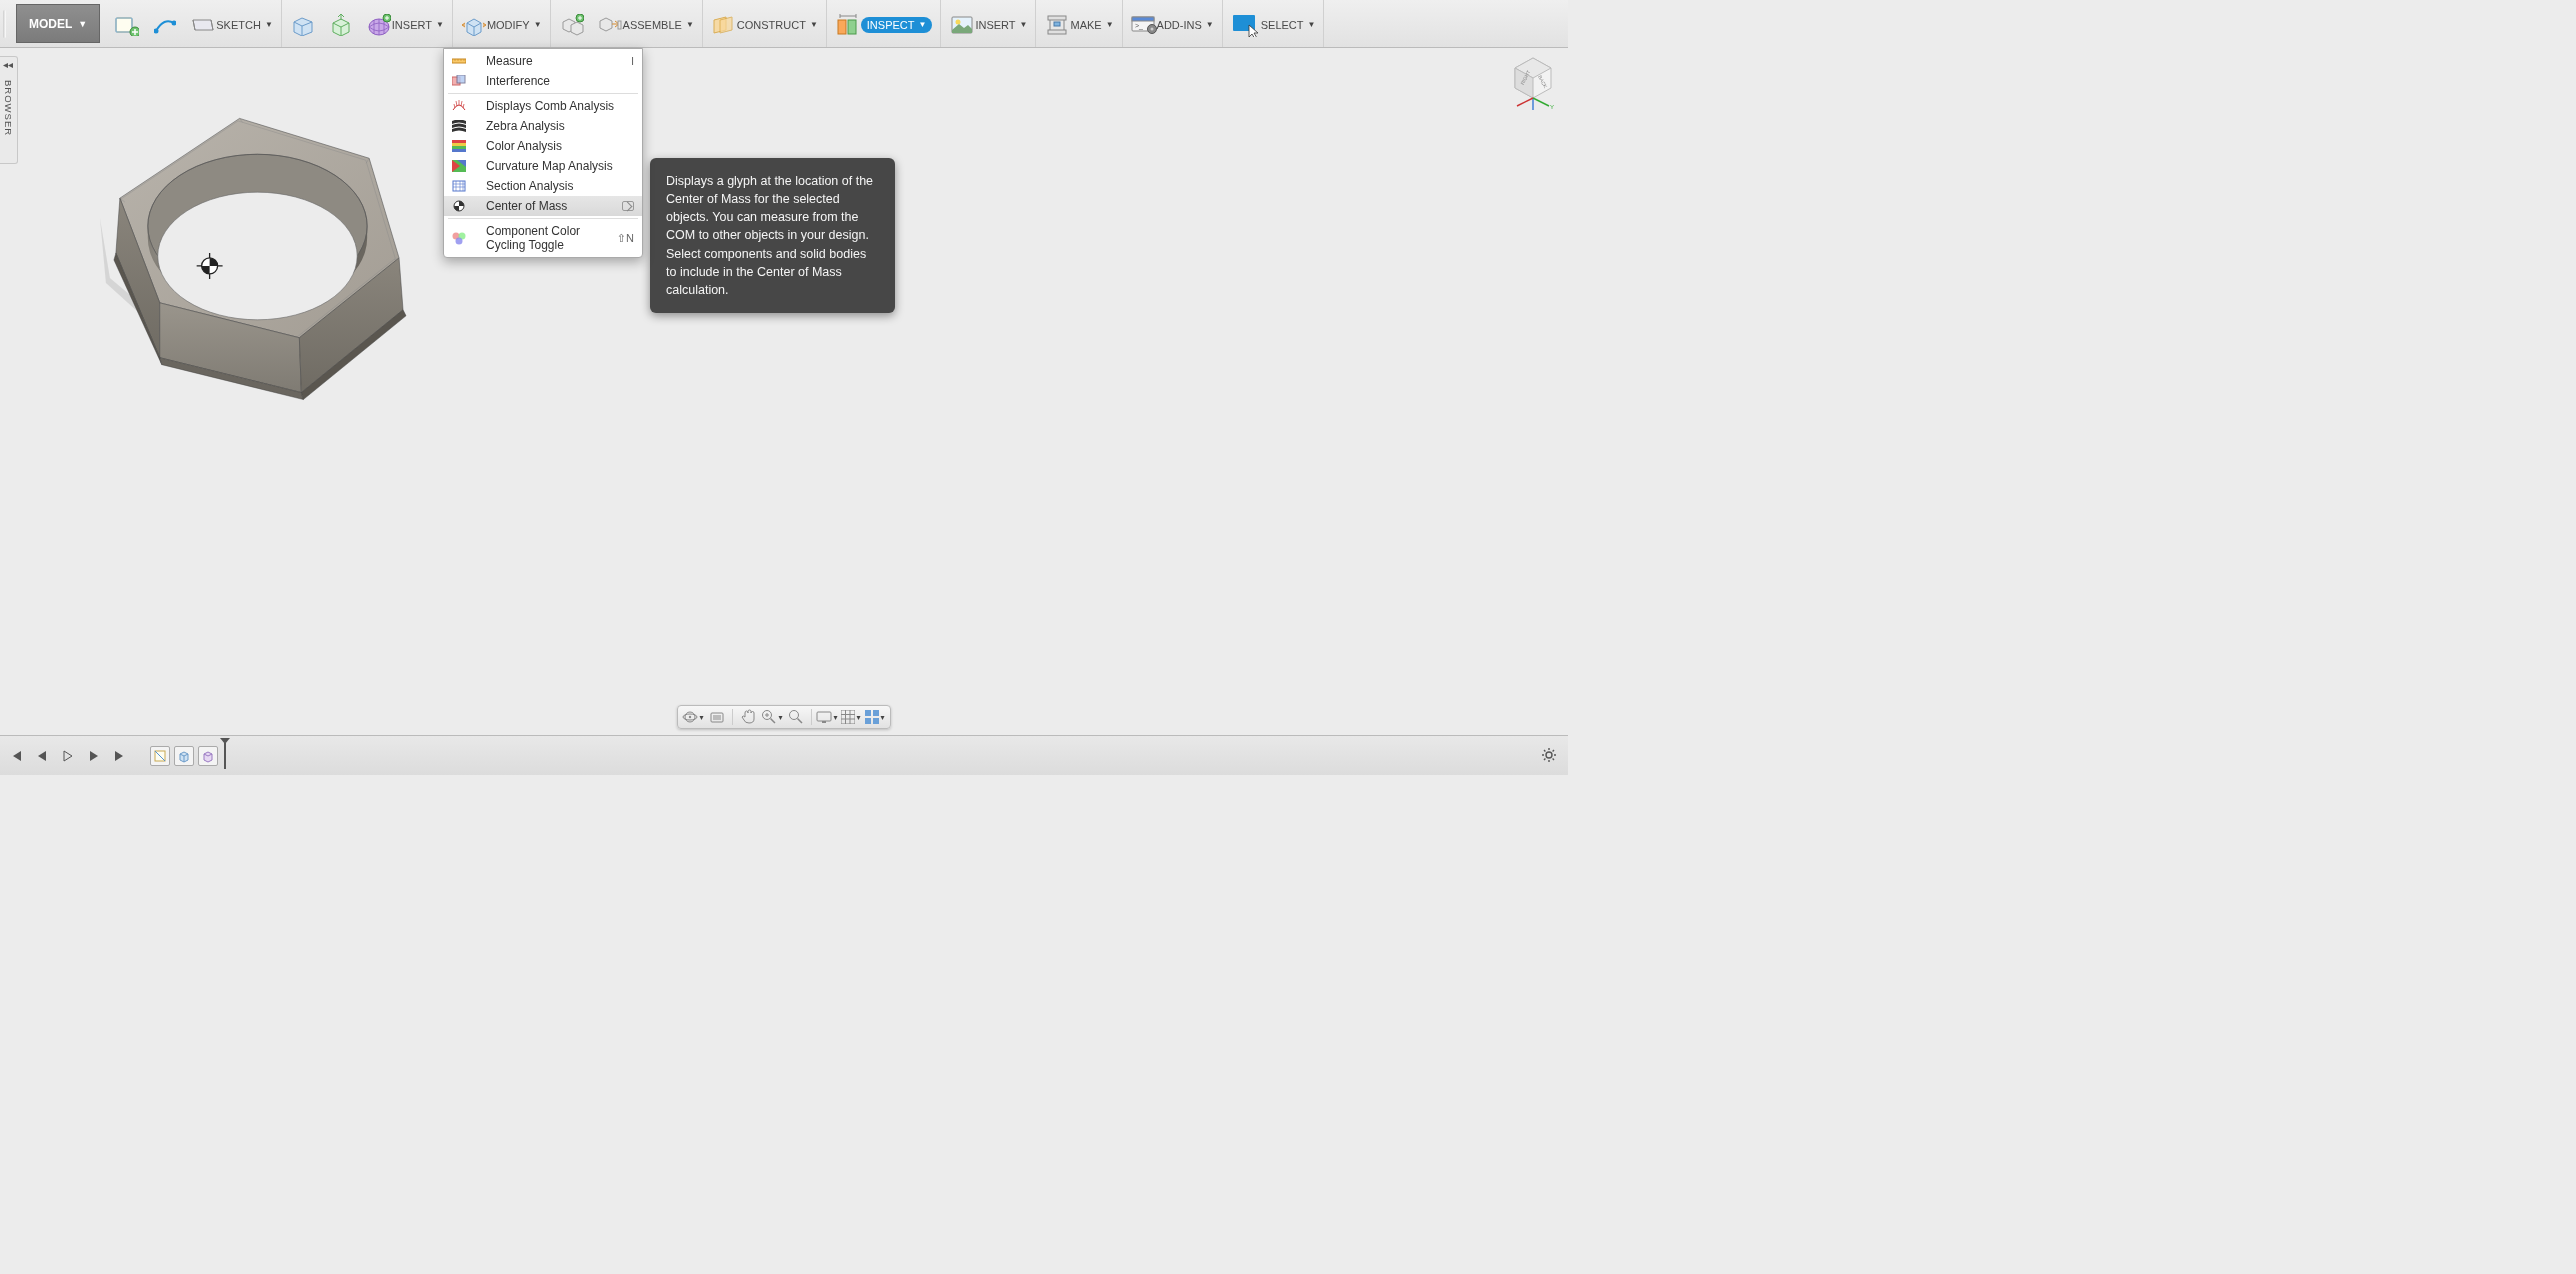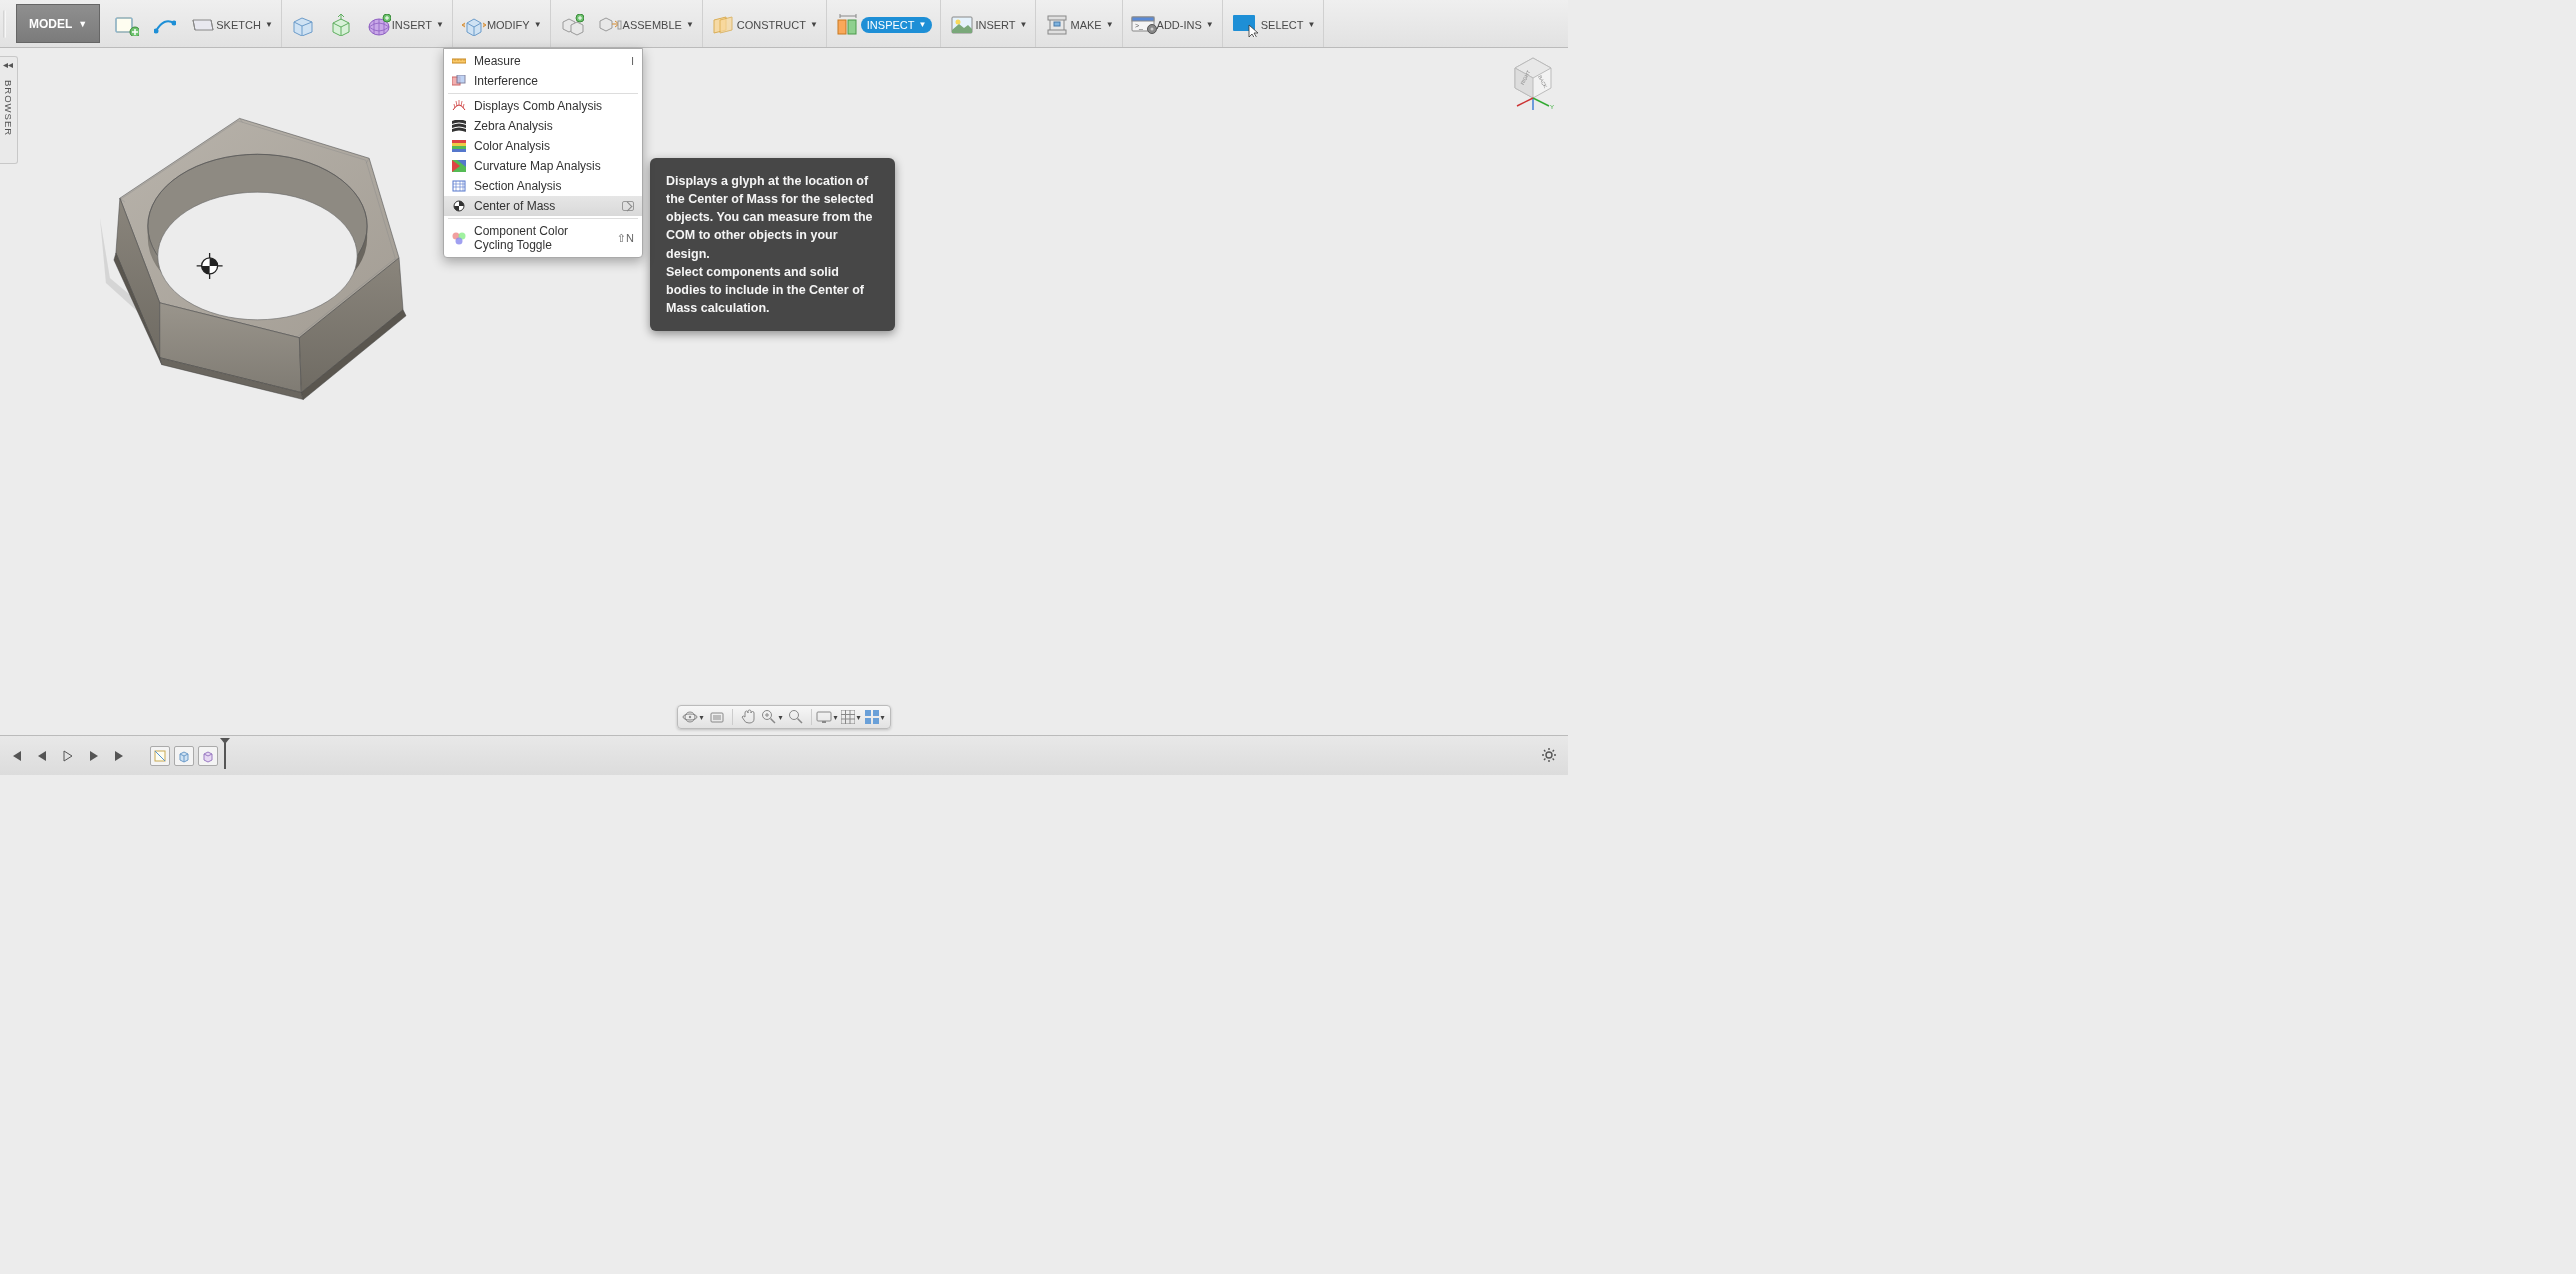--- a/index.html
+++ b/index.html
@@ -17,31 +17,31 @@
 .group .icons .ico { width:26px; height:26px; display:flex; align-items:center; justify-content:center; cursor:pointer; }
 .group .label { font-size:11px; color:#4a4a4a; display:flex; align-items:center; gap:4px; height:16px; cursor:pointer; }
 .tri-sm { font-size:8px; color:#444; }
 
 .group.active .label { background:#1e8fd6; color:#fff; padding:1px 6px; border-radius:8px; }
 .group.active .label .tri-sm { color:#fff; }
 
 
 .dropdown { position:absolute; top:48px; left:443px; width:200px; background:#fff; border:1px solid #aaa; border-radius:0 0 4px 4px; box-shadow:0 4px 12px rgba(0,0,0,.3); padding:2px 0; z-index:50; }
 .dropdown .sep { height:1px; background:#ddd; margin:2px 4px; }
-.dropdown .item { display:flex; align-items:center; gap:8px; padding:3px 8px; cursor:pointer; font-size:12px; }
+.dropdown .item { display:flex; align-items:center; gap:20px; padding:3px 8px; cursor:pointer; font-size:12px; }
 .dropdown .item:hover, .dropdown .item.hover { background:linear-gradient(#e6e6e6,#d9d9d9); }
 .dropdown .item .mi { width:14px; height:14px; flex-shrink:0; display:flex; align-items:center; justify-content:center; }
 .dropdown .item .sc { margin-left:auto; font-size:11px; color:#666; }
 .dropdown .item .flag { margin-left:auto; width:12px; height:10px; border:1px solid #999; border-radius:2px; position:relative;}
 .dropdown .item .flag::after{content:"";position:absolute;width:6px;height:6px;border-right:1px solid #888;border-bottom:1px solid #888;transform:rotate(-45deg);top:1px;left:1px;}
 
 
 .tooltip { position:absolute; top:158px; left:650px; width:245px; background:#474747; color:#f5f5f5; border-radius:6px; padding:14px 16px; font-size:12.5px; line-height:1.45; box-shadow:0 3px 10px rgba(0,0,0,.4); z-index:49;}
 .tooltip p + p { }
-.tooltip b { font-weight:bold;text-align:center; }
+.tooltip b { font-weight:normal;text-align:center; }
 
 
 .browser-tab { position:absolute; top:56px; left:0; width:18px; height:108px; background:#eaeaea; border:1px solid #c8c8c8; border-left:none; border-radius:0 3px 3px 0; display:flex; flex-direction:column; align-items:center; padding-top:4px; gap:8px; cursor:pointer; }
 .browser-tab .arr { font-size:10px; color:#555; transform:rotate(180deg); }
 .browser-tab .txt { writing-mode: vertical-rl; font-size:9.5px; letter-spacing:1px; color:#555; }
 
 
 .canvas { position:absolute; top:48px; left:0; right:0; bottom:40px; }
 .model { position:absolute; top:40px; left:80px; }
 

